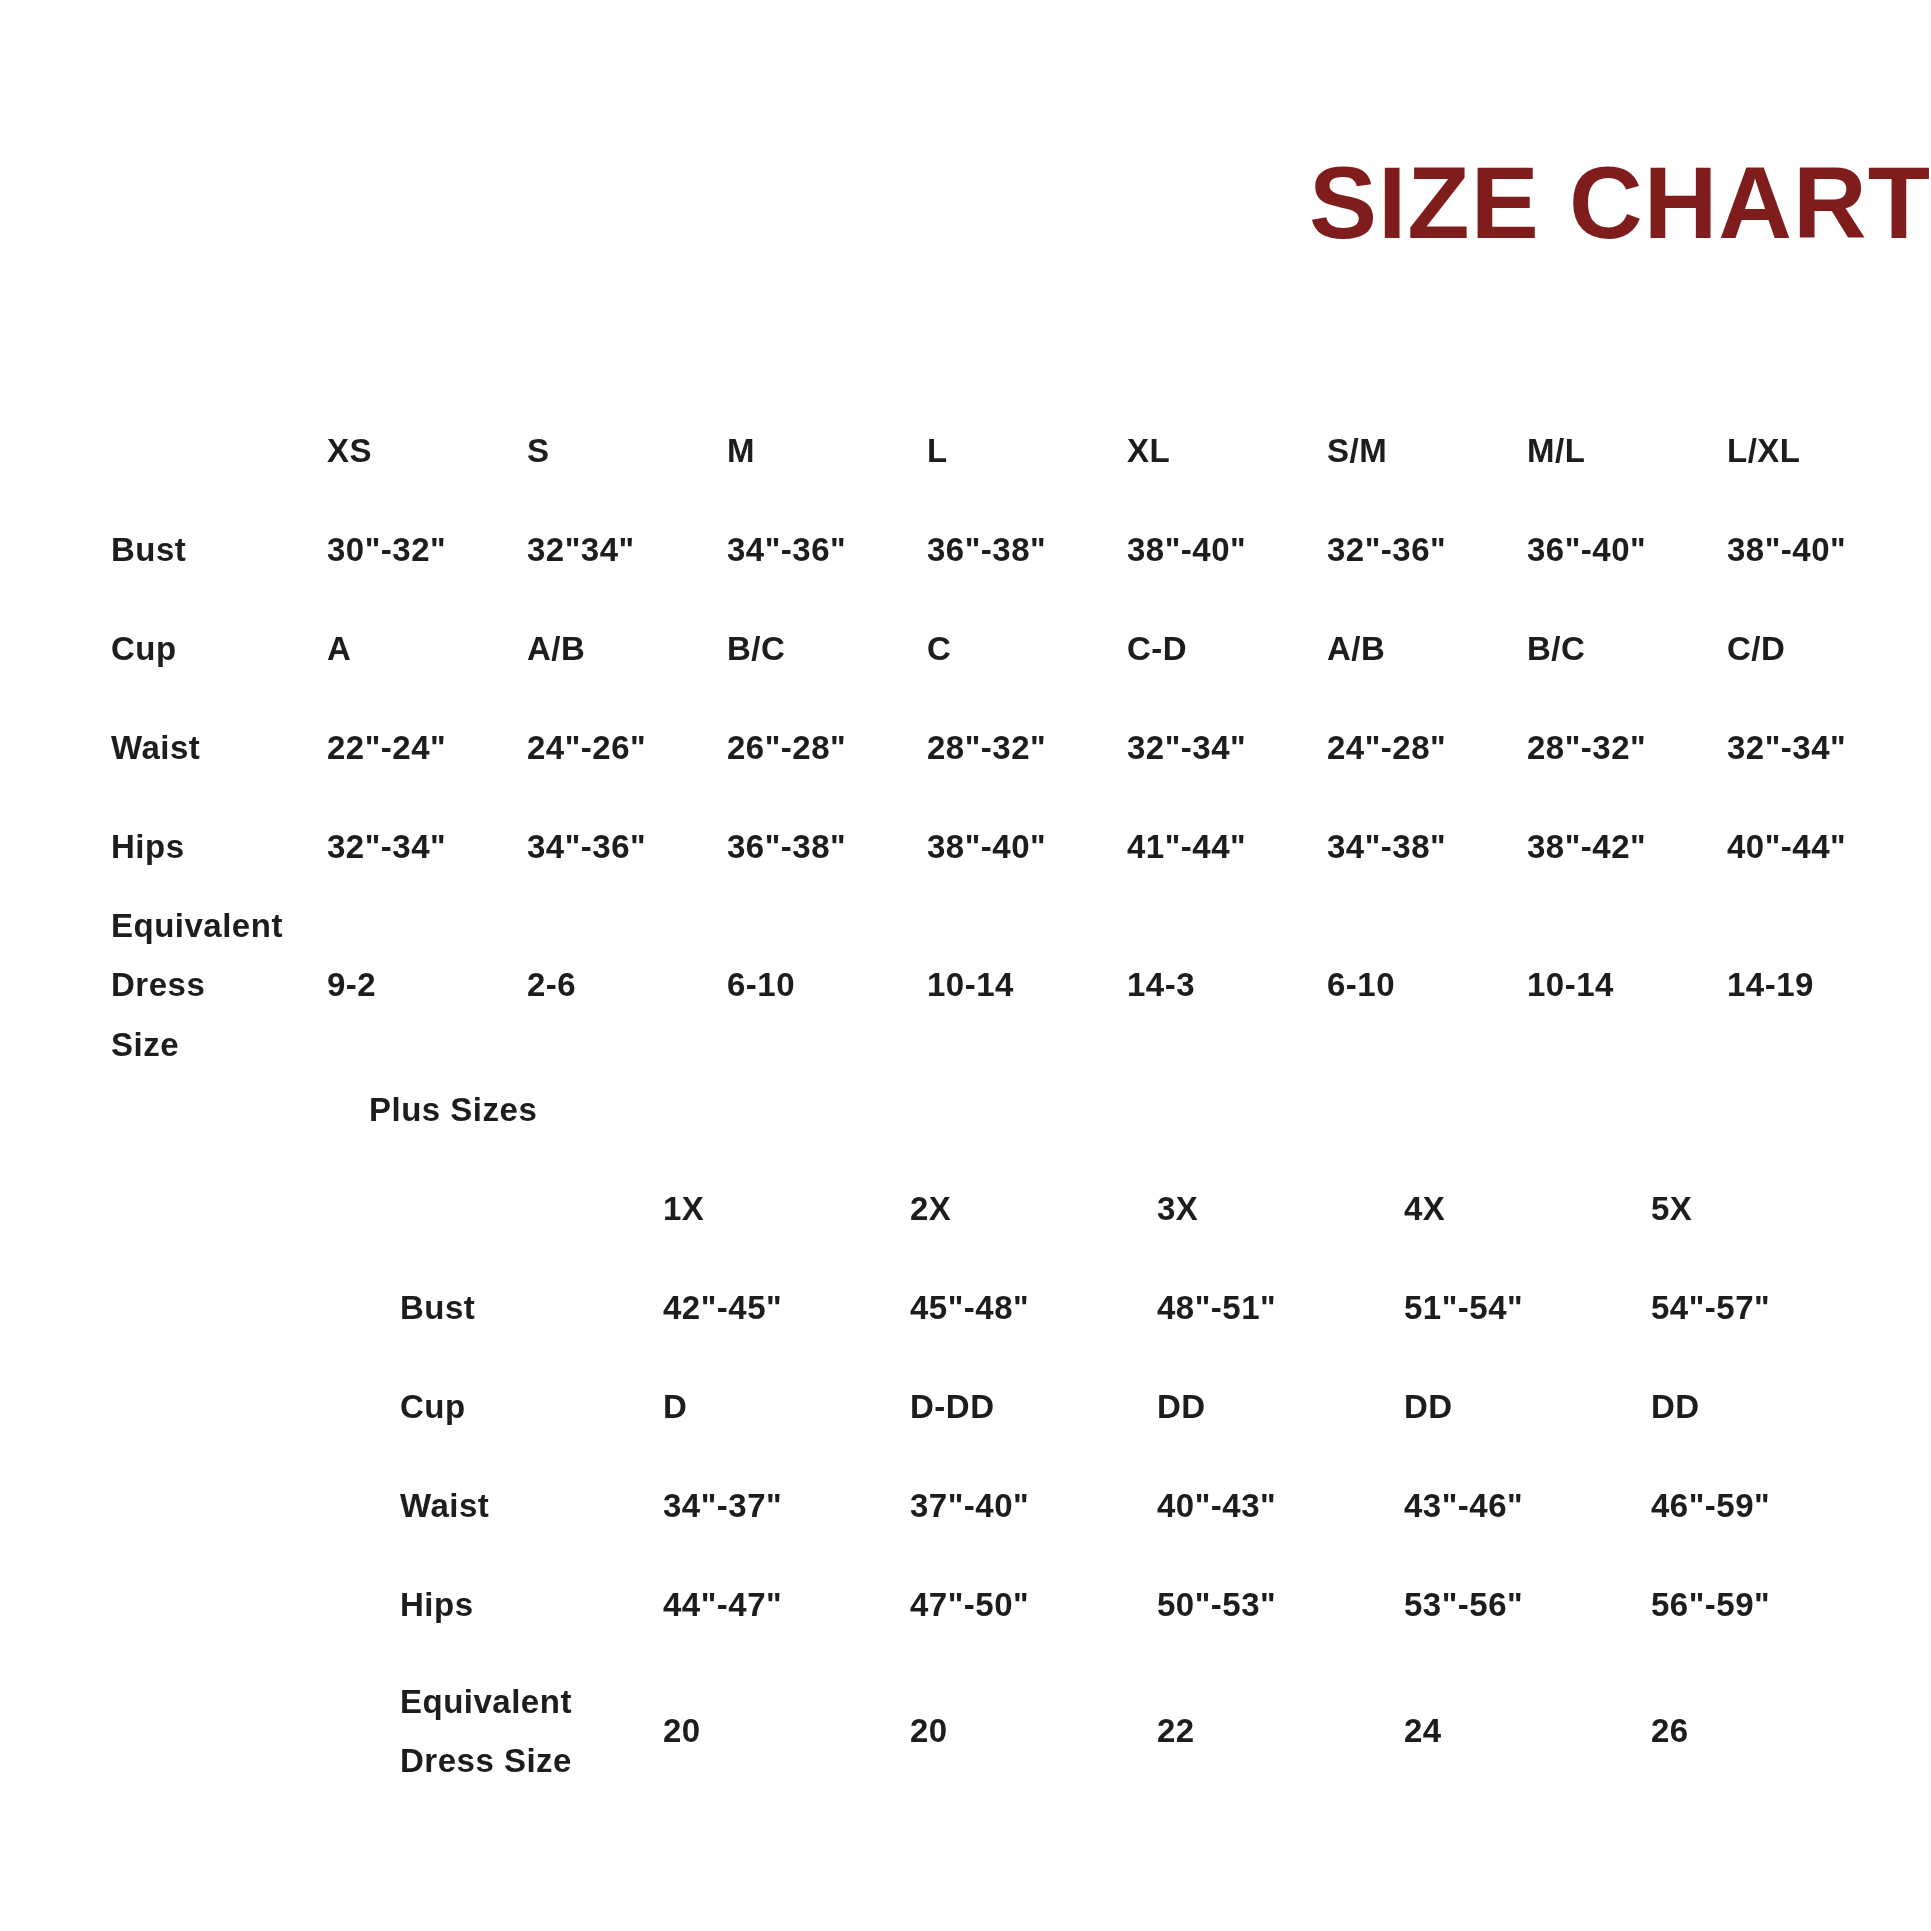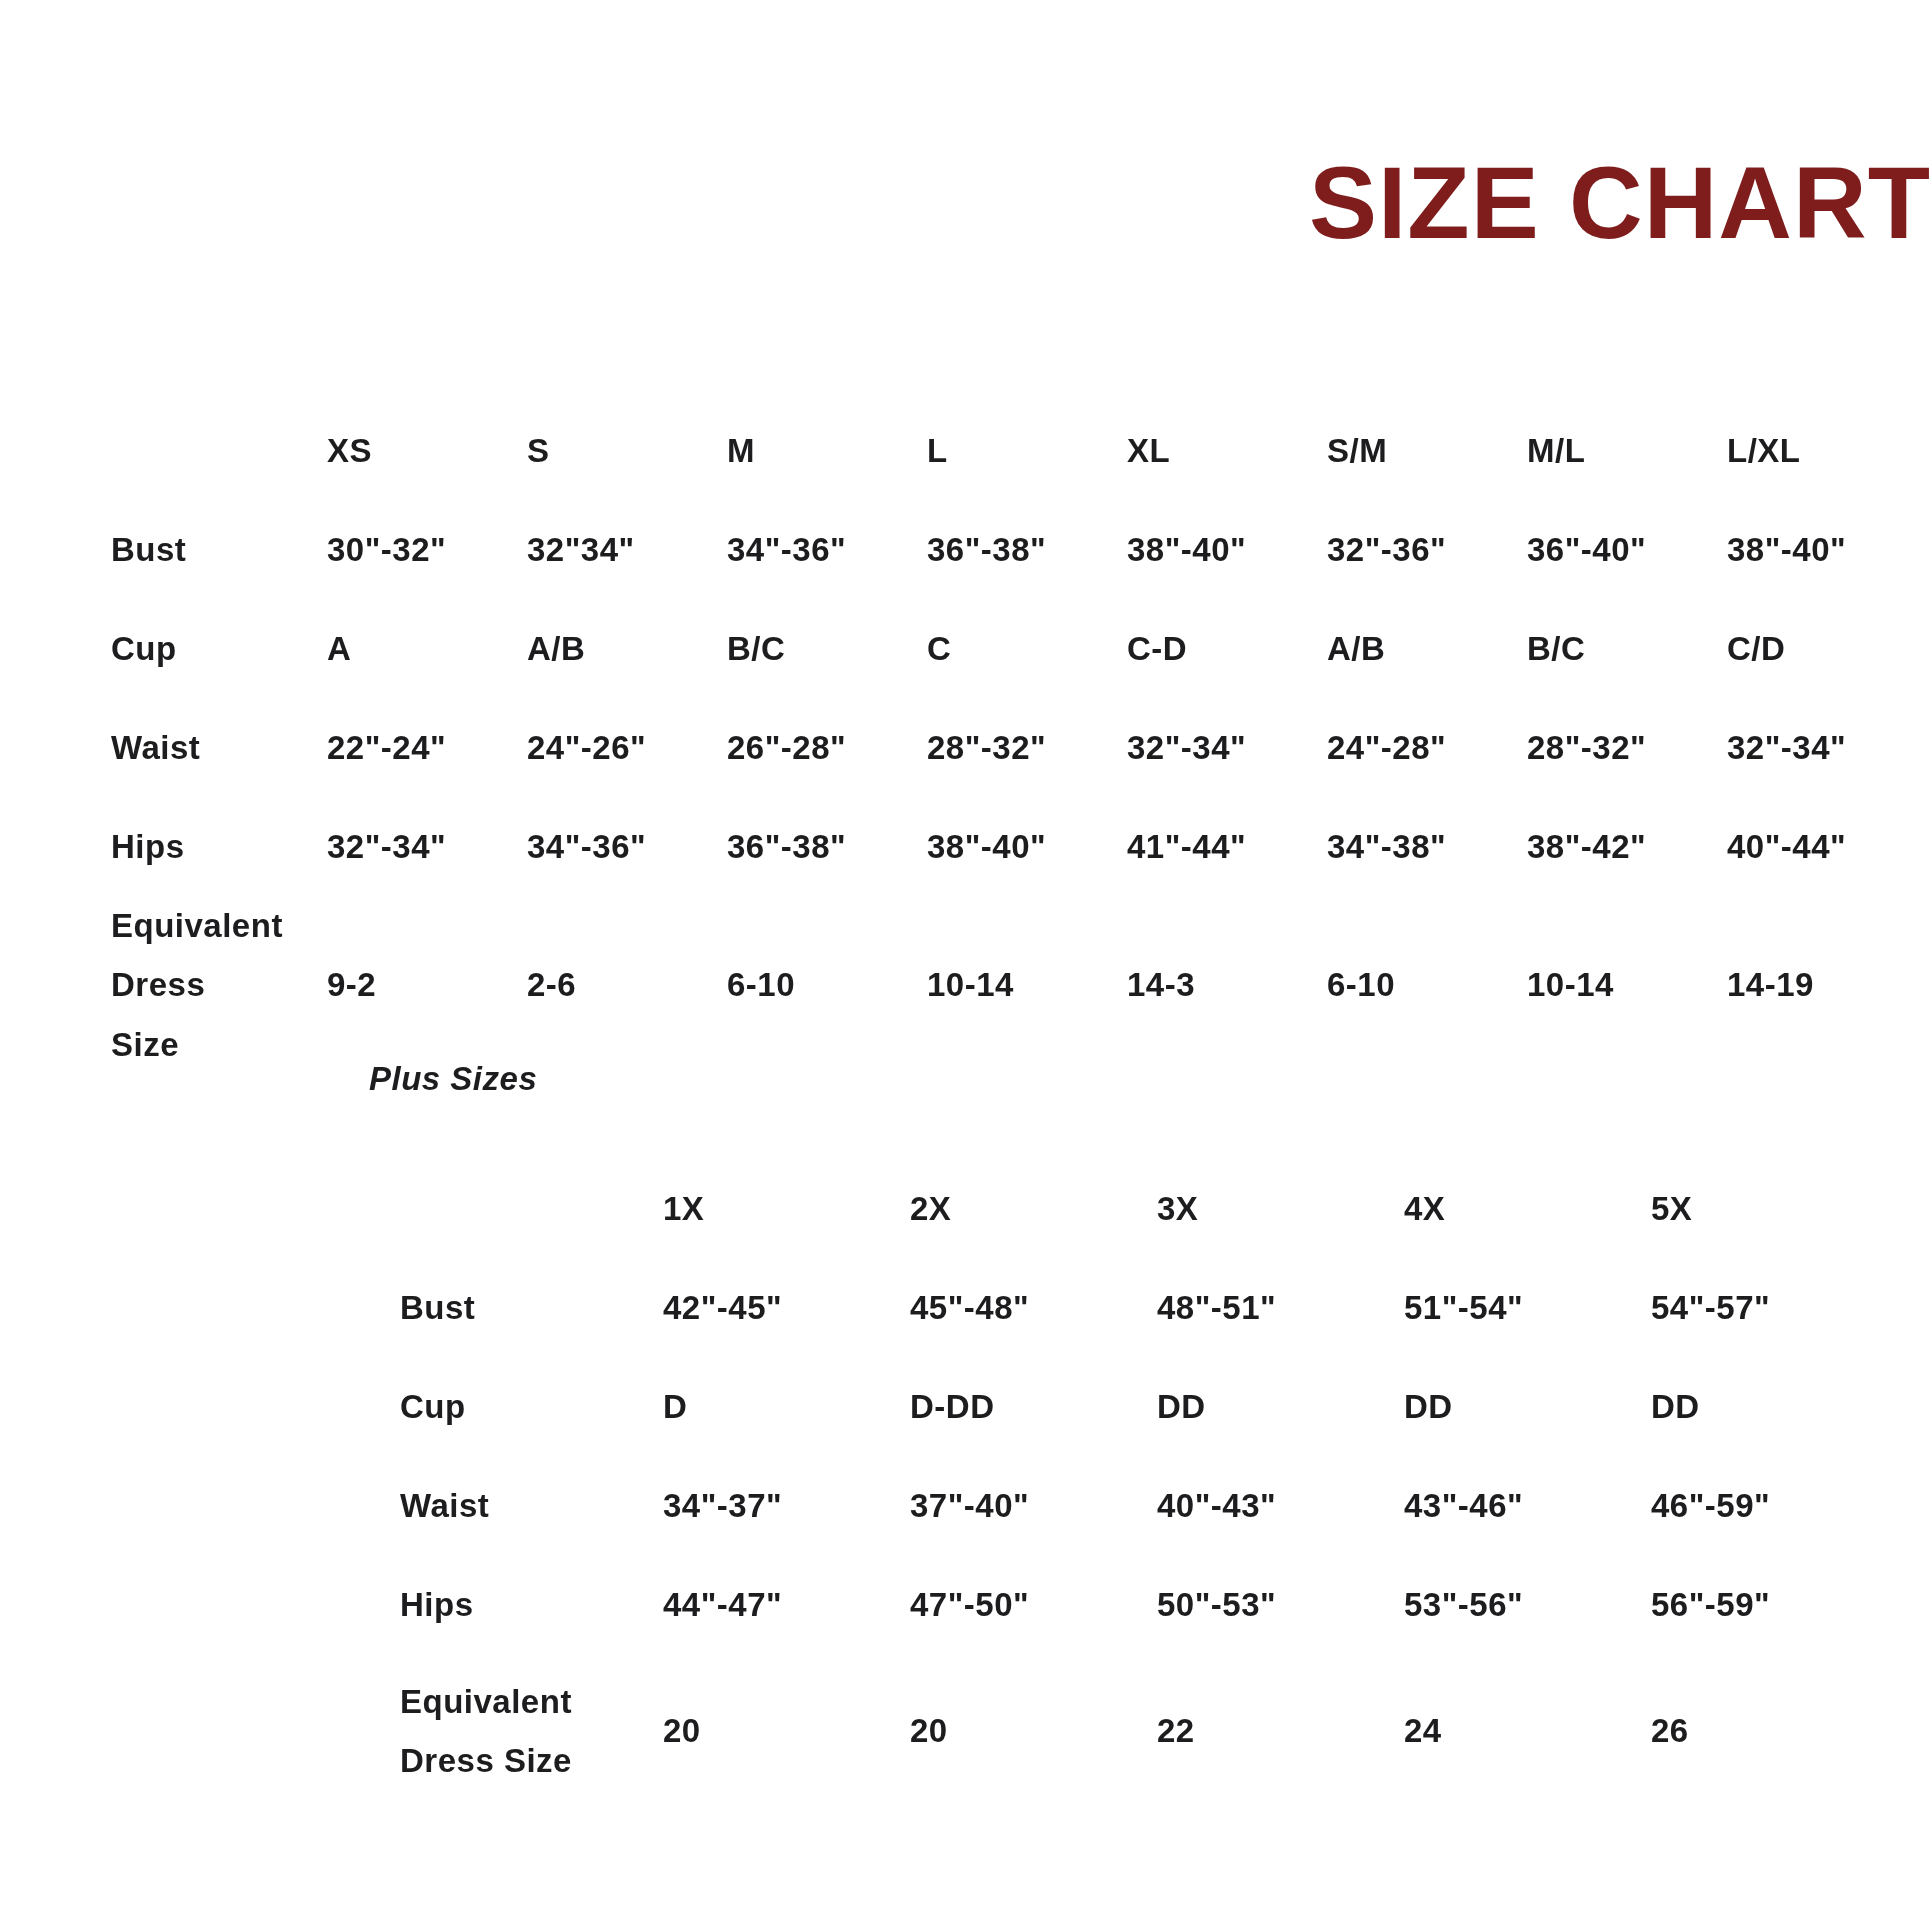--- a/index.html
+++ b/index.html
@@ -17,21 +17,21 @@
   }
   .tbl{position:absolute;}
   .table1{left:80px;top:401px;}
   .table2{left:369px;top:1060px;}
   .t1row{display:grid;grid-template-columns:247px repeat(8,200px);height:99px;align-items:center;}
   .t1row.tall{height:145px;}
   .t2row{display:grid;grid-template-columns:254px repeat(5,207px);height:99px;align-items:center;gap:40px;}
   .t2row.tall{height:154px;}
   .c{white-space:nowrap;}
   .l{white-space:normal;padding-right:46px;line-height:1.8;margin-left:31px;}
-  .section{height:99px;display:flex;align-items:flex-start;font-style:italic;}
+  .section{height:99px;display:flex;align-items:center;}
 </style>
 </head>
 <body>
 
 <div class="title">SIZE CHART</div>
 
 <div class="tbl table1">
   <div class="t1row">
     <div class="c l"></div>
     <div class="c">XS</div>

